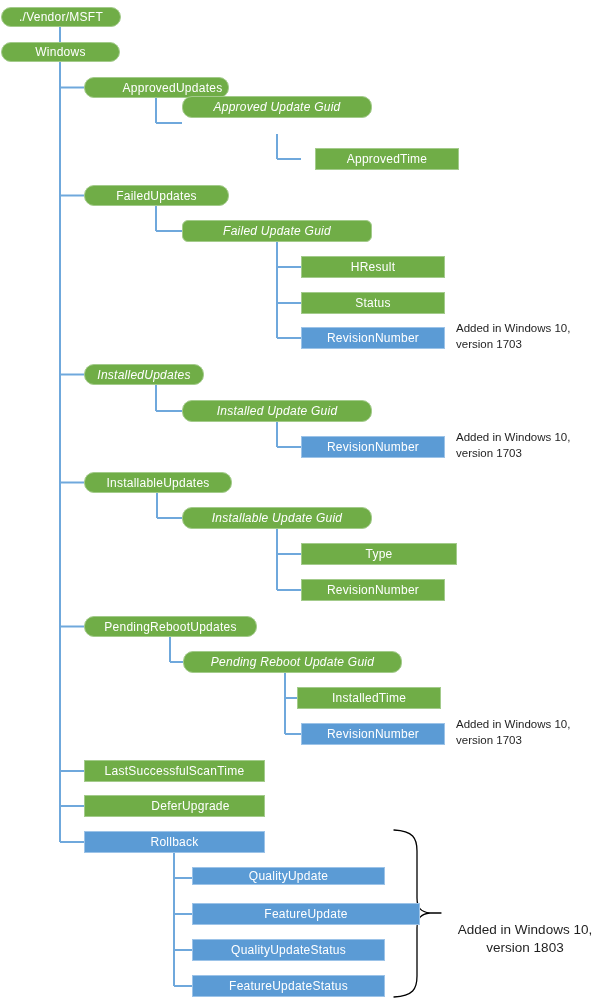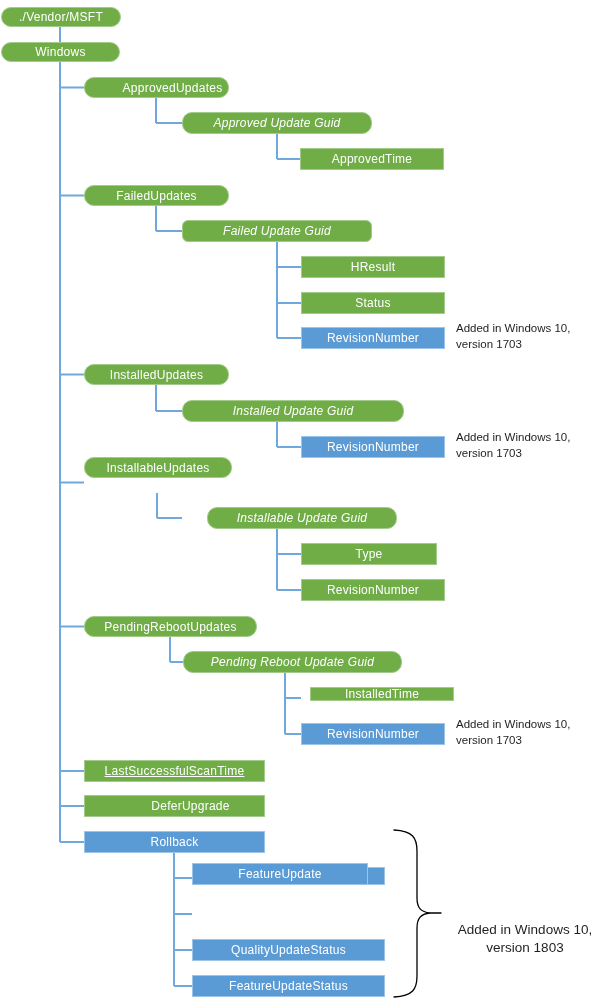--- a/index.html
+++ b/index.html
@@ -68,43 +68,43 @@
       <line x1="174" y1="950" x2="192" y2="950" stroke="#6FA8DC" stroke-width="2"></line>
       <line x1="174" y1="986" x2="192" y2="986" stroke="#6FA8DC" stroke-width="2"></line>
     </svg>
   <svg id="brace-layer" class="layer" xmlns="http://www.w3.org/2000/svg" viewBox="0 0 607 1004">
       <path d="M 394 830 C 413 831, 417 838, 417 851 L 417 898 C 417 908, 421 912, 430 913 L 441 913 M 430 913 C 421 914, 417 918, 417 928 L 417 976 C 417 989, 413 996, 394 997" fill="none" stroke="#000000" stroke-width="1.3" stroke-linecap="round"></path>
     </svg>
   <div id="node-layer" class="layer">
       <div class="node rounded green" style="left: 1px; top: 7px; width: 120px; height: 20px;">./Vendor/MSFT</div>
       <div class="node rounded green" style="left: 1px; top: 42px; width: 119px; height: 20px;">Windows</div>
       <div class="node rounded green" style="left: 84px; top: 77px; width: 145px; height: 21px; padding-left: 32px;">ApprovedUpdates</div>
-      <div class="node rounded green italic" style="left: 182px; top: 112px; width: 190px; height: 22px;">Approved Update Guid</div>
-      <div class="node rect green" style="left: 300px; top: 148px; width: 144px; height: 22px;">ApprovedTime</div>
+      <div class="node rounded green italic" style="left: 182px; top: 96px; width: 190px; height: 22px;">Approved Update Guid</div>
+      <div class="node rect green" style="left: 315px; top: 148px; width: 144px; height: 22px;">ApprovedTime</div>
       <div class="node rounded green" style="left: 84px; top: 185px; width: 145px; height: 21px;">FailedUpdates</div>
       <div class="node rounded green italic" style="left: 182px; top: 220px; width: 190px; height: 22px; border-radius: 6px;">Failed Update Guid</div>
       <div class="node rect green" style="left: 301px; top: 256px; width: 144px; height: 22px;">HResult</div>
       <div class="node rect green" style="left: 301px; top: 292px; width: 144px; height: 22px;">Status</div>
       <div class="node rect blue" style="left: 301px; top: 327px; width: 144px; height: 22px;">RevisionNumber</div>
-      <div class="node rounded green" style="left: 84px; top: 364px; width: 145px; height: 21px;">InstalledUpdates</div>
-      <div class="node rounded green italic" style="left: 182px; top: 400px; width: 222px; height: 22px;">Installed Update Guid</div>
+      <div class="node rounded green" style="left: 84px; top: 364px; width: 120px; height: 21px; font-style: italic;">InstalledUpdates</div>
+      <div class="node rounded green italic" style="left: 182px; top: 400px; width: 190px; height: 22px;">Installed Update Guid</div>
       <div class="node rect blue" style="left: 301px; top: 436px; width: 144px; height: 22px;">RevisionNumber</div>
-      <div class="node rounded green" style="left: 84px; top: 457px; width: 148px; height: 21px;">InstallableUpdates</div>
-      <div class="node rounded green italic" style="left: 182px; top: 507px; width: 190px; height: 22px; margin-left: 25px;">Installable Update Guid</div>
-      <div class="node rect green" style="left: 301px; top: 543px; width: 136px; height: 22px;">Type</div>
+      <div class="node rounded green" style="left: 84px; top: 472px; width: 148px; height: 21px;">InstallableUpdates</div>
+      <div class="node rounded green italic" style="left: 182px; top: 507px; width: 190px; height: 22px;">Installable Update Guid</div>
+      <div class="node rect green" style="left: 301px; top: 543px; width: 156px; height: 22px;">Type</div>
       <div class="node rect green" style="left: 301px; top: 579px; width: 144px; height: 22px;">RevisionNumber</div>
       <div class="node rounded green" style="left: 84px; top: 616px; width: 173px; height: 21px;">PendingRebootUpdates</div>
       <div class="node rounded green italic" style="left: 183px; top: 651px; width: 219px; height: 22px;">Pending Reboot Update Guid</div>
-      <div class="node rect green" style="left: 310px; top: 687px; width: 144px; height: 14px;">InstalledTime</div>
+      <div class="node rect green" style="left: 297px; top: 687px; width: 144px; height: 22px;">InstalledTime</div>
       <div class="node rect blue" style="left: 301px; top: 723px; width: 144px; height: 22px;">RevisionNumber</div>
-      <div class="node rect green" style="left: 84px; top: 760px; width: 181px; height: 22px; text-decoration: underline;">LastSuccessfulScanTime</div>
+      <div class="node rect green" style="left: 84px; top: 760px; width: 181px; height: 22px;">LastSuccessfulScanTime</div>
       <div class="node rect green" style="left: 84px; top: 795px; width: 181px; height: 22px; padding-left: 32px;">DeferUpgrade</div>
       <div class="node rect blue" style="left: 84px; top: 831px; width: 181px; height: 22px;">Rollback</div>
       <div class="node rect blue" style="left: 192px; top: 867px; width: 193px; height: 18px;">QualityUpdate</div>
-      <div class="node rect blue" style="left: 192px; top: 863px; width: 176px; height: 22px;">FeatureUpdate</div>
+      <div class="node rect blue" style="left: 192px; top: 903px; width: 228px; height: 22px;">FeatureUpdate</div>
       <div class="node rect blue" style="left: 192px; top: 939px; width: 193px; height: 22px;">QualityUpdateStatus</div>
       <div class="node rect blue" style="left: 192px; top: 975px; width: 193px; height: 22px;">FeatureUpdateStatus</div>
     </div>
   <div id="note-layer" class="layer">
       <div class="note small" style="left: 456px; top: 321px;">Added in Windows 10,
 version 1703</div>
       <div class="note small" style="left: 456px; top: 430px;">Added in Windows 10,
 version 1703</div>
       <div class="note small" style="left: 456px; top: 717px;">Added in Windows 10,
 version 1703</div>

